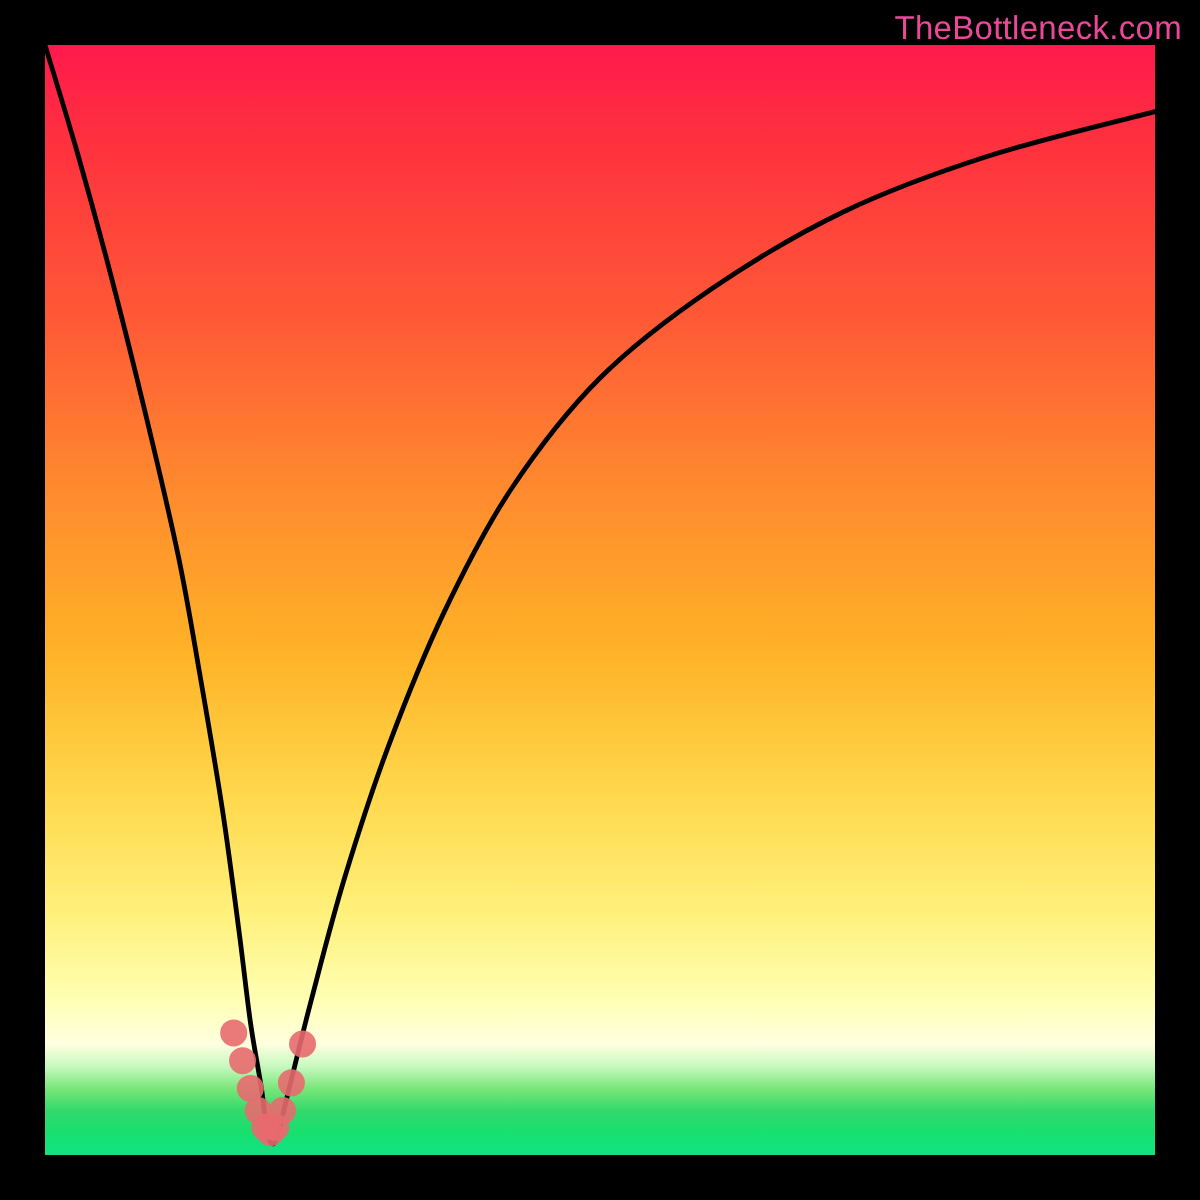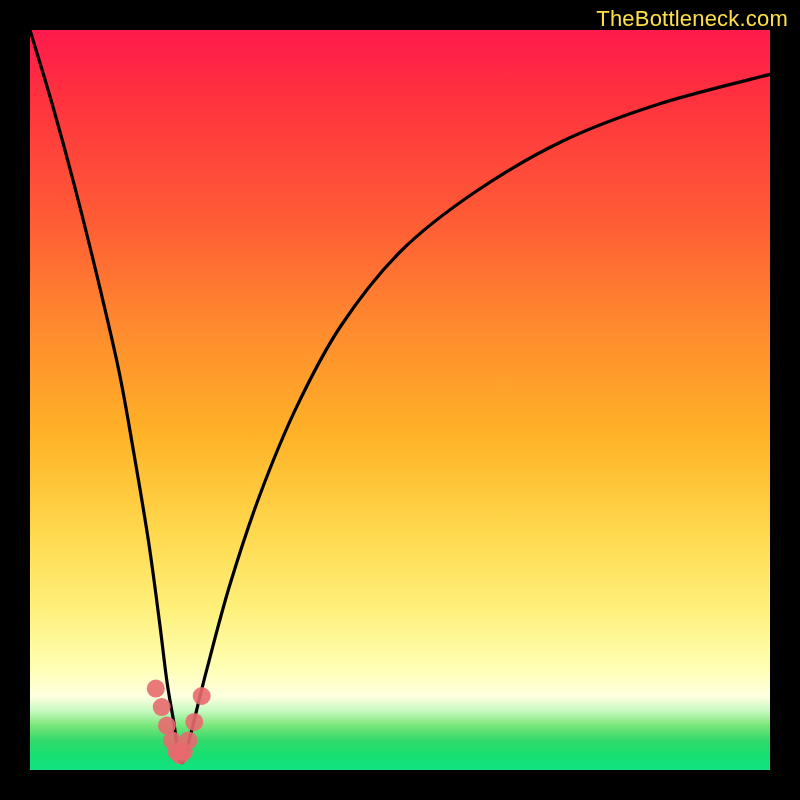--- a/index.html
+++ b/index.html
@@ -42,21 +42,21 @@
         #7ae67a 94%,
         #33d96b 96%,
         #16e06f 98%,
         #12e284 100%
       );
   }
   .watermark {
     position: absolute;
     top: 6px;
     right: 12px;
-    color: #fde047;
+    color: #ec4899;
     font-size: 22px;
     font-weight: 500;
     letter-spacing: 0.2px;
     user-select: none;
   }
   svg.curve {
     position: absolute;
     left: 0;
     top: 0;
     width: 740px;

